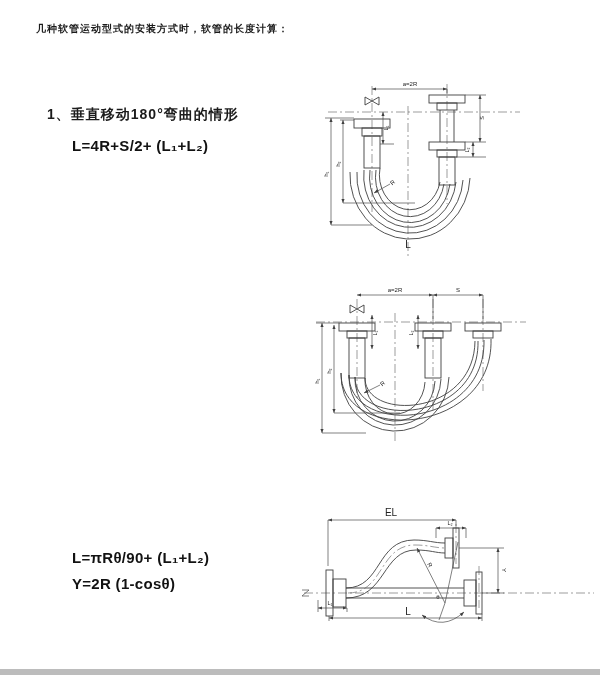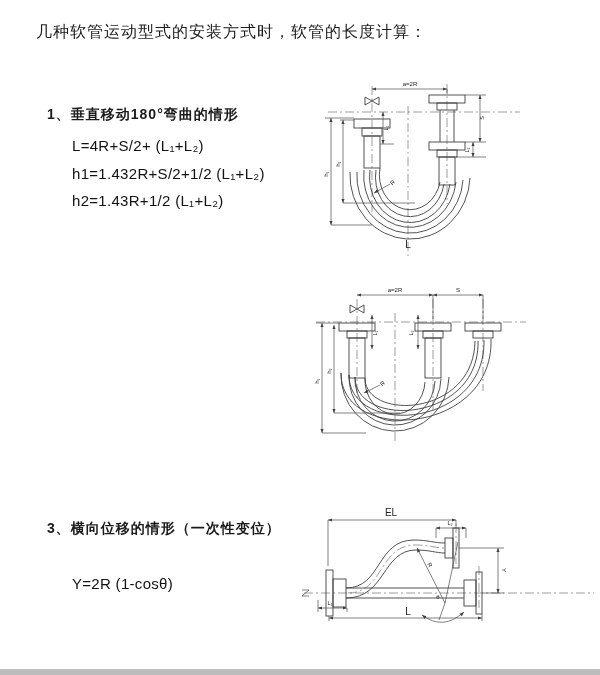--- a/index.html
+++ b/index.html
@@ -3,47 +3,45 @@
 <meta charset="utf-8">
 <style>
   html,body{margin:0;padding:0;background:#9a9a9a;}
   .page{
     position:relative;width:600px;height:675px;background:#ffffff;
     font-family:"Liberation Sans","DejaVu Sans",sans-serif;color:#161616;
     overflow:hidden;margin:0 auto;
     border-right:2px solid #e2e2e2;
   }
   .bottom-strip{position:absolute;left:0;bottom:0;width:100%;height:6px;background:#bcbcbc;}
-  .page-title{position:absolute;left:36px;top:22px;font-size:16px;font-weight:400;letter-spacing:1px;color:#1b1b1b;}
+  .page-title{position:absolute;left:36px;top:22px;font-size:10px;font-weight:700;letter-spacing:1px;color:#1b1b1b;}
   .sec-heading{position:absolute;font-size:14px;font-weight:700;letter-spacing:1px;color:#1b1b1b;}
-  .formula{position:absolute;font-size:15px;font-weight:400;color:#121212;letter-spacing:.3px;white-space:pre;}
+  .formula{position:absolute;font-size:15px;font-weight:700;color:#121212;letter-spacing:.3px;white-space:pre;}
   .diagram{position:absolute;}
   svg{display:block;}
   svg text{font-family:"Liberation Sans","DejaVu Sans",sans-serif;fill:#222;}
   .ln{stroke:#3f3f3f;stroke-width:.9;fill:none;}
   .thin{stroke:#4a4a4a;stroke-width:.7;fill:none;}
   .cl{stroke:#5a5a5a;stroke-width:.6;fill:none;stroke-dasharray:9 3 2 3;}
   .dl{font-size:6px;}
   .dls{font-size:5.5px;}
   .big{font-size:10px;}
 </style>
 </head>
 <body>
 
 <div class="page">
 
   <div class="page-title">几种软管运动型式的安装方式时，软管的长度计算：</div>
 
   <div class="sec-heading" style="left:47px;top:106px">1、垂直移动180°弯曲的情形</div>
   <div class="formula" style="left:72px;top:137px">L=4R+S/2+ (L₁+L₂)</div>
-  <div class="formula" style="left:72px;top:165px">h1=1.432R+S/2+1/2 (L₁+L₂)</div>
-  <div class="formula" style="left:72px;top:192px">h2=1.43R+1/2 (L₁+L₂)</div>
-
-
-  <div class="sec-heading" style="left:47px;top:520px">3、横向位移的情形（一次性变位）</div>
+
+
+  <div class="formula" style="left:72px;top:549px">L=πRθ/90+ (L₁+L₂)</div>
   <div class="formula" style="left:72px;top:575px">Y=2R (1-cosθ)</div>
 
   <div class="diagram" style="left:310px;top:72px">
     <svg width="288" height="188" viewBox="0 0 288 188">
       <defs>
         <marker id="ar1" viewBox="0 0 10 10" refX="9" refY="5" markerWidth="7" markerHeight="7" orient="auto-start-reverse">
           <path d="M0,1.5 L9,5 L0,8.5 Z" fill="#3f3f3f"></path>
         </marker>
         <pattern id="br1" width="5" height="5" patternUnits="userSpaceOnUse">
           <path d="M0,5 L5,0 M0,0 L5,5" stroke="#8a8a8a" stroke-width="0.6"></path>

